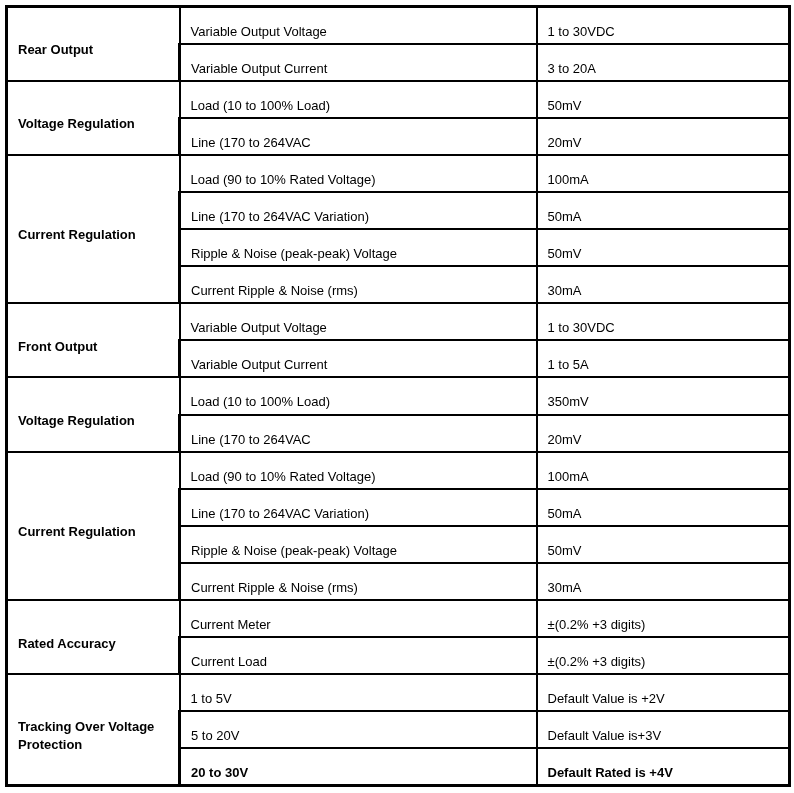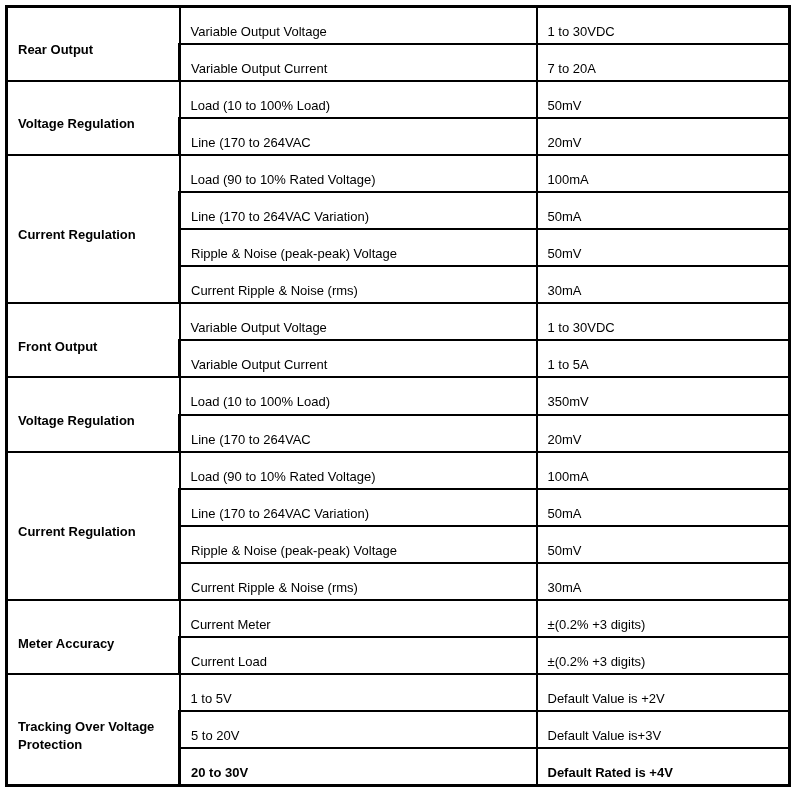--- a/index.html
+++ b/index.html
@@ -81,21 +81,21 @@
       <col class="c-value">
     </colgroup>
     <tbody id="spec-table-body">
         <tr>
           <td class="group-cell" rowspan="2">Rear Output</td>
           <td class="param-cell">Variable Output Voltage</td>
           <td class="value-cell">1 to 30VDC</td>
         </tr>
         <tr>
           <td class="param-cell">Variable Output Current</td>
-          <td class="value-cell">7 to 20A</td>
+          <td class="value-cell">3 to 20A</td>
         </tr>
         <tr>
           <td class="group-cell" rowspan="2">Voltage Regulation</td>
           <td class="param-cell">Load (10 to 100% Load)</td>
           <td class="value-cell">50mV</td>
         </tr>
         <tr>
           <td class="param-cell">Line (170 to 264VAC</td>
           <td class="value-cell">20mV</td>
         </tr>
@@ -145,21 +145,21 @@
         </tr>
         <tr>
           <td class="param-cell">Ripple &amp; Noise (peak-peak) Voltage</td>
           <td class="value-cell">50mV</td>
         </tr>
         <tr>
           <td class="param-cell">Current Ripple &amp; Noise (rms)</td>
           <td class="value-cell">30mA</td>
         </tr>
         <tr>
-          <td class="group-cell" rowspan="2">Meter Accuracy</td>
+          <td class="group-cell" rowspan="2">Rated Accuracy</td>
           <td class="param-cell">Current Meter</td>
           <td class="value-cell">±(0.2% +3 digits)</td>
         </tr>
         <tr>
           <td class="param-cell">Current Load</td>
           <td class="value-cell">±(0.2% +3 digits)</td>
         </tr>
         <tr>
           <td class="group-cell" rowspan="3">Tracking Over Voltage Protection</td>
           <td class="param-cell">1 to 5V</td>

